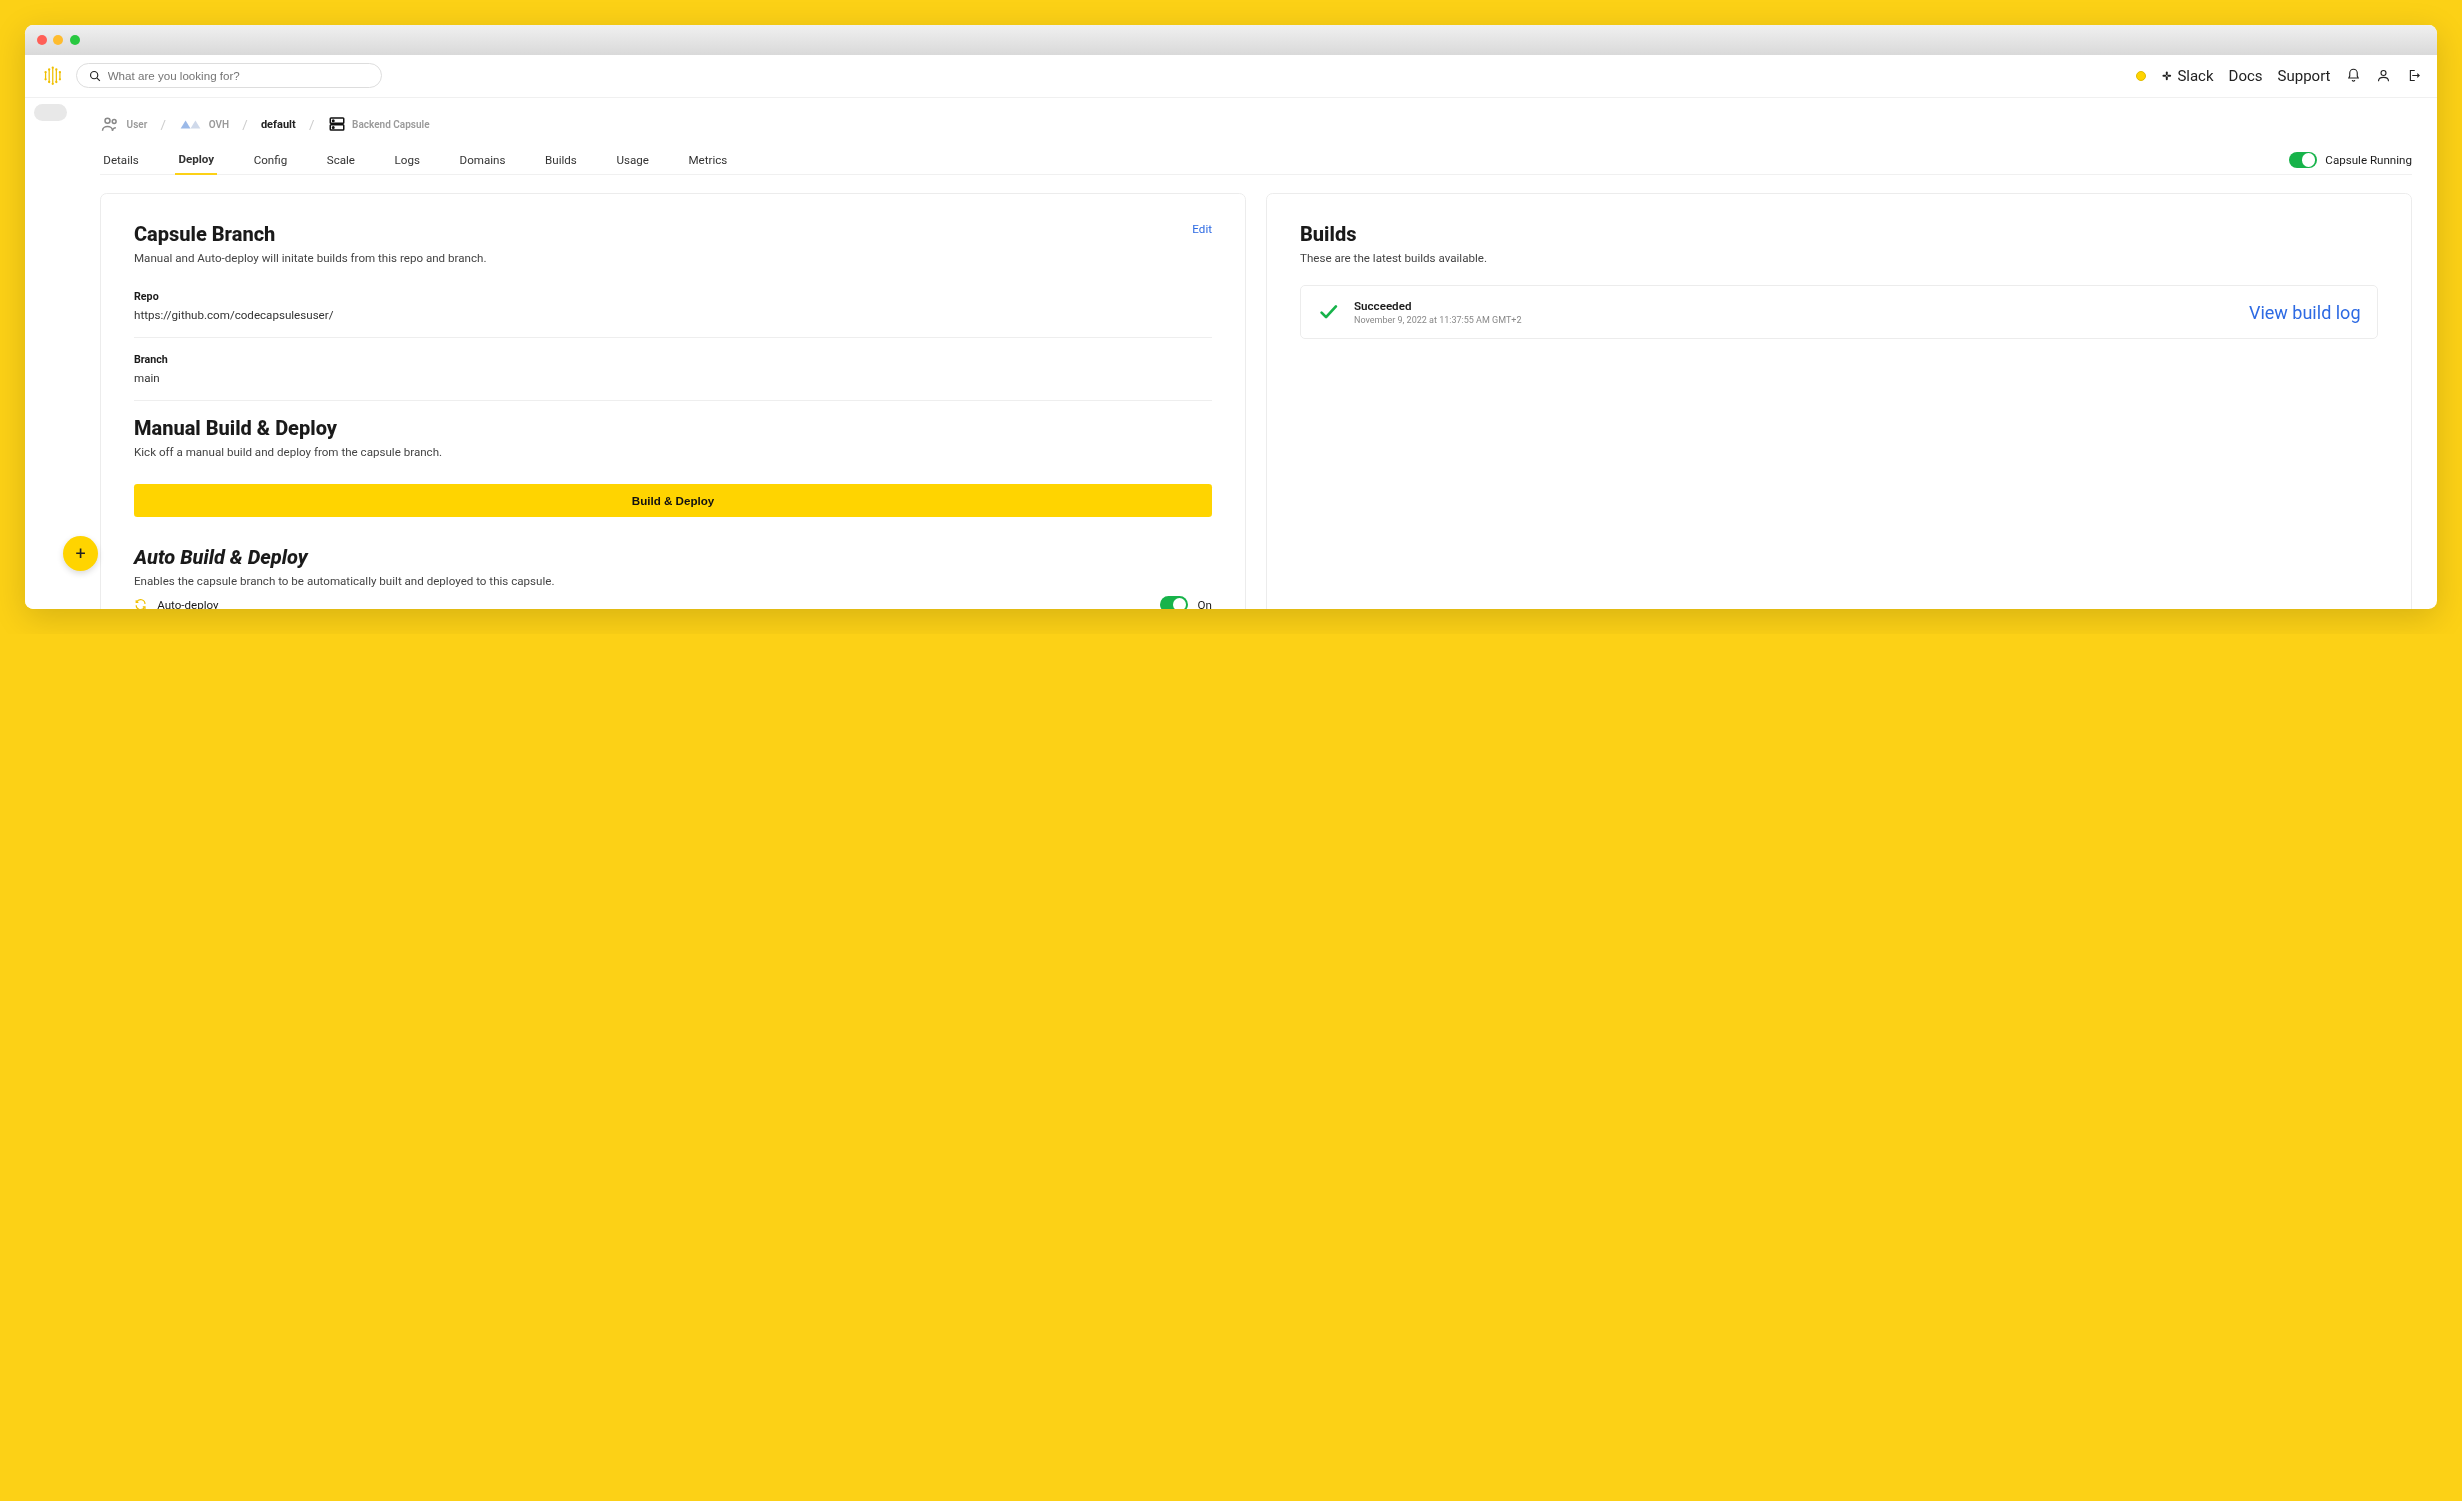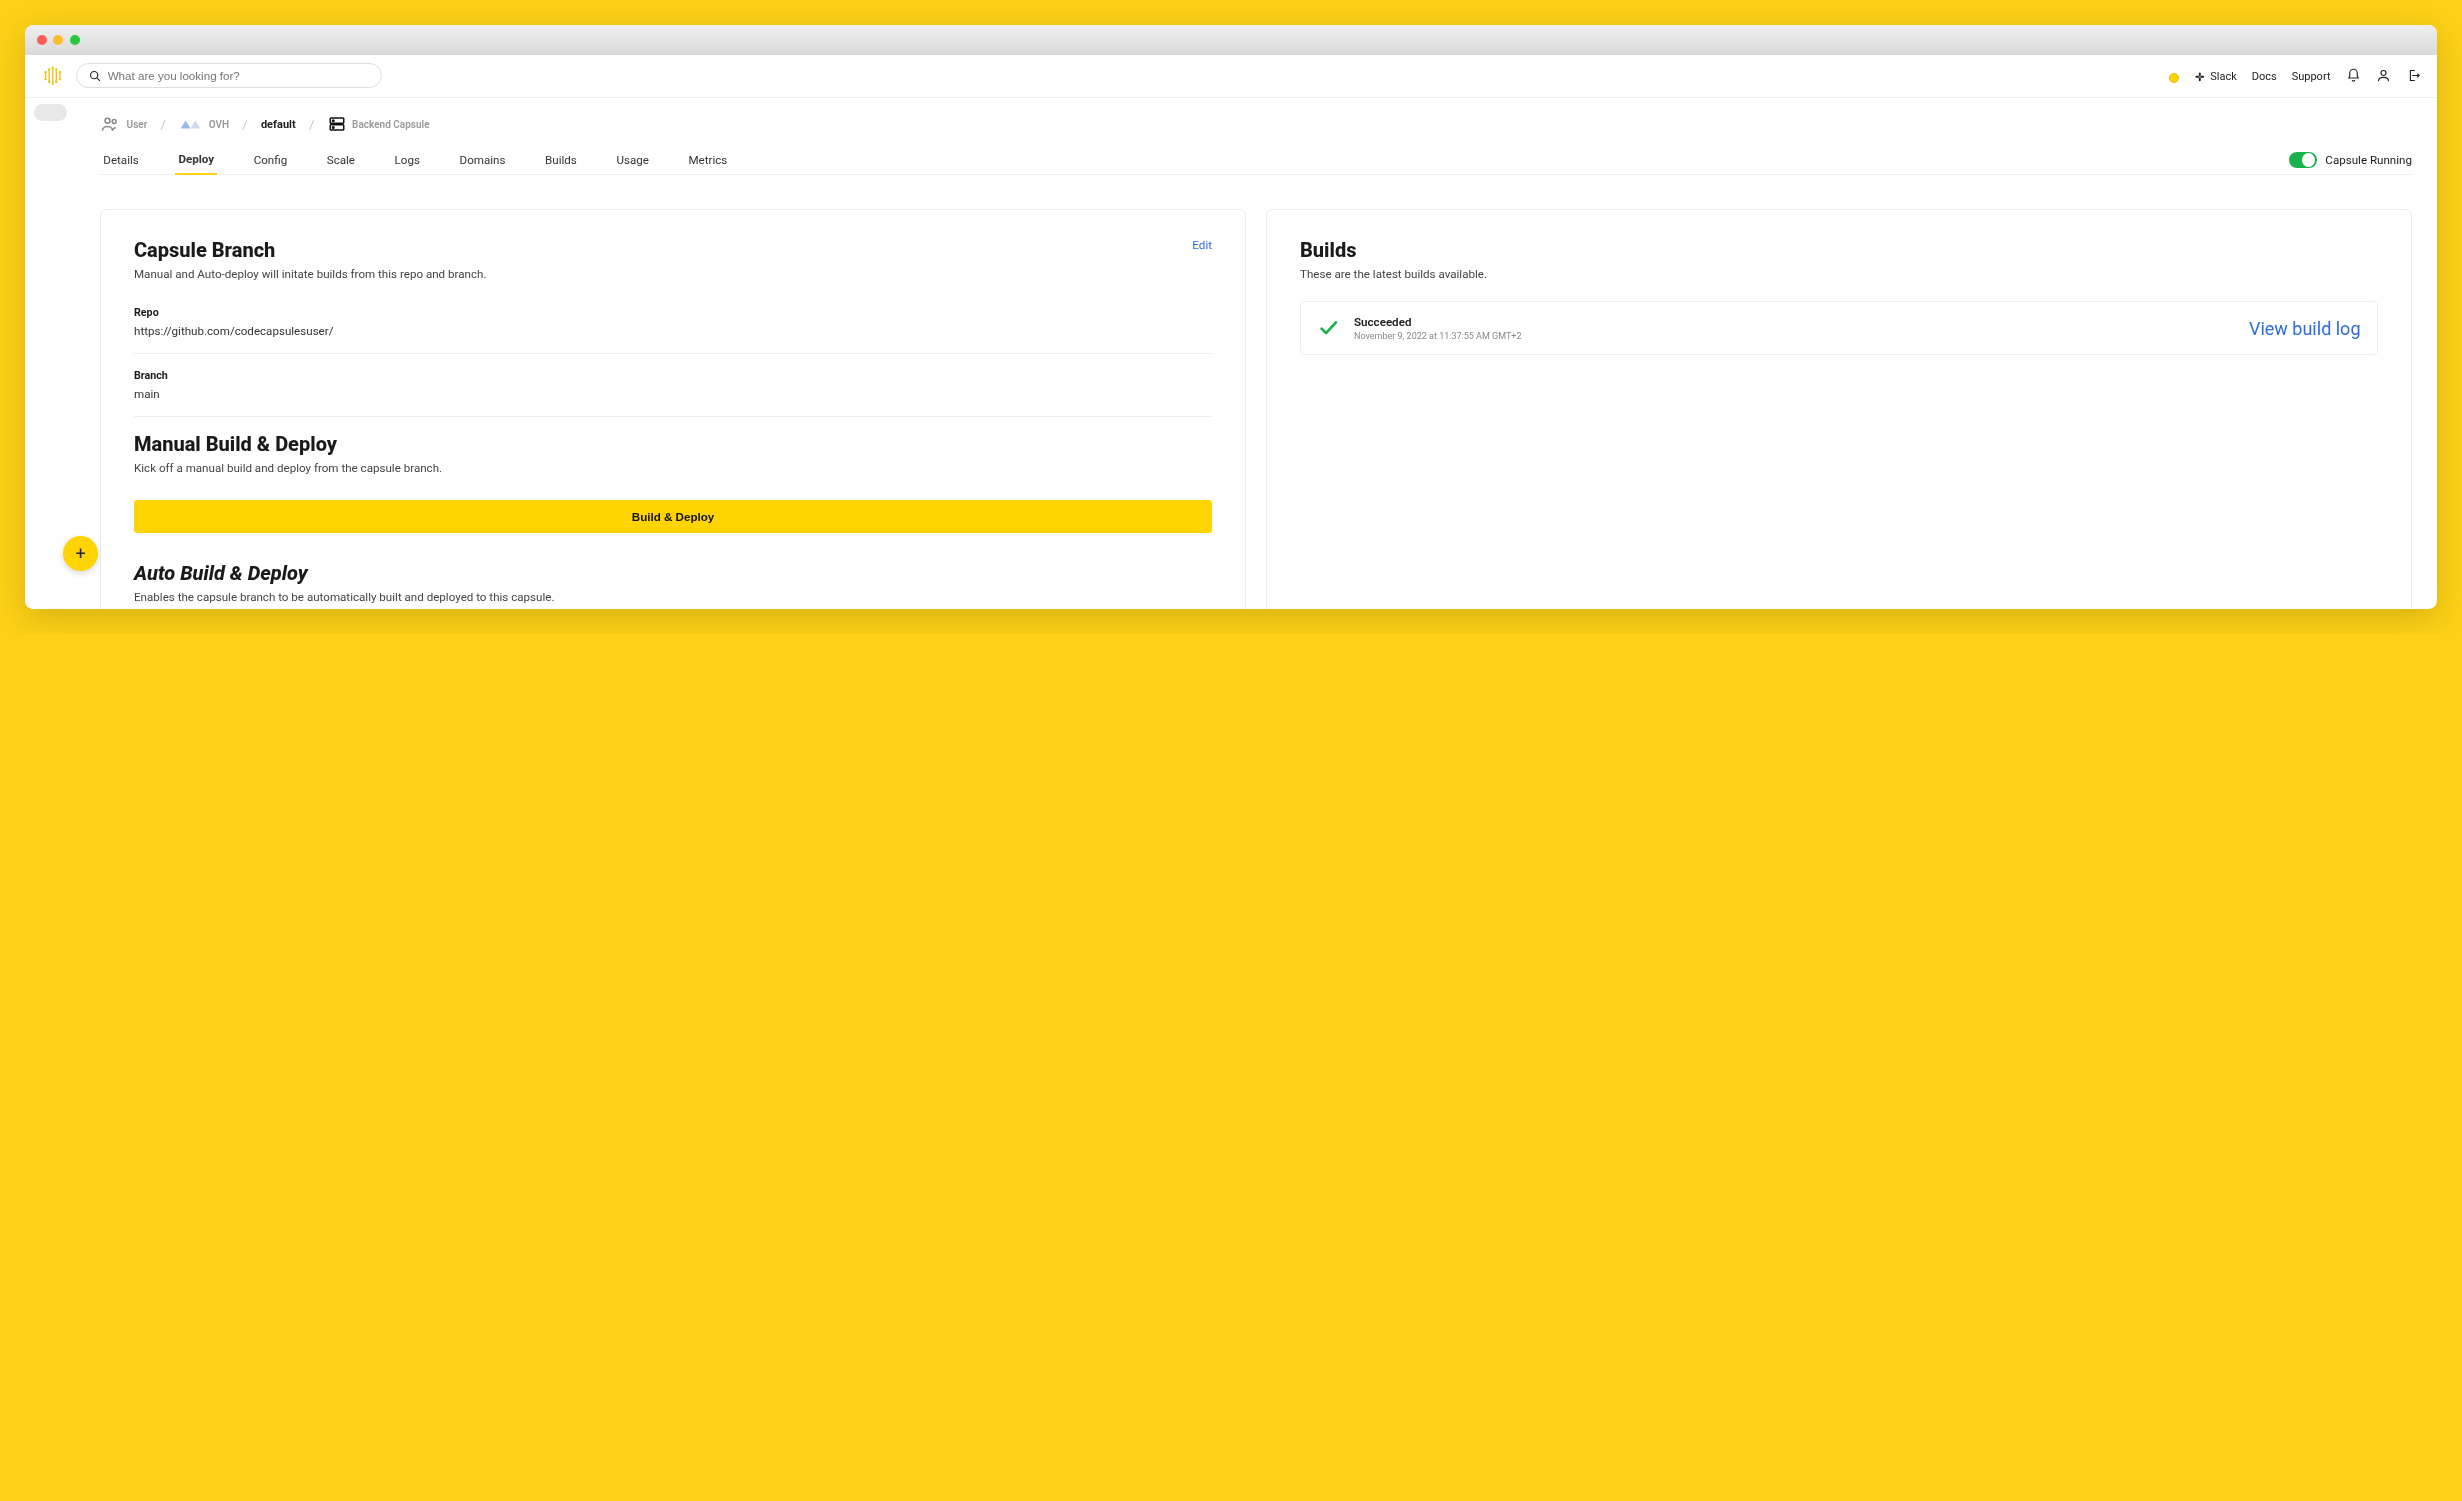--- a/index.html
+++ b/index.html
@@ -37,21 +37,21 @@
   }
   .logo-icon { width:23px;height:23px;display:flex;align-items:center;justify-content:center; }
   .search-wrap {
     flex:0 0 306px;
     display:flex; align-items:center;
     border:0.8px solid #ddd; border-radius:825px;
     padding:5px 11.6px; gap:6.6px;
   }
   .search-input { border:none; outline:none; font-size:11.6px; flex:1; color:#555; }
   .top-spacer{flex:1;}
-  .top-links{display:flex;align-items:flex-end;gap:15px;font-size:11px;color:#222;}
+  .top-links{display:flex;align-items:center;gap:15px;font-size:15px;color:#222;}
   .top-link{display:flex;align-items:center;gap:5px;cursor:pointer;}
   .dot-yellow{width:10px;height:10px;border-radius:50%;background:#ffd400;border:0.8px solid #e0bc00;}
 
   .body-wrap{flex:1;display:flex;overflow:hidden;}
   .left-rail{width:50px;background:#fff;display:flex;flex-direction:column;align-items:center;padding-top:6.6px;}
   .rail-pill{width:33px;height:16.5px;border-radius:825px;background:#e8e8e8;}
   .main{flex:1;padding:8.3px 25px 25px 25px;overflow:auto;}
 
   .breadcrumb{display:flex;align-items:center;gap:13.2px;padding:8.3px 0 11.6px;}
   .crumb{display:flex;align-items:center;gap:6.6px;font-size:10px;color:#9a9a9a;font-weight:600;}
@@ -62,21 +62,21 @@
   .tabs{display:flex;gap:33px;border-bottom:0.8px solid #f0f0f0;align-items:center;}
   .tab{padding:6.6px 3.3px;font-size:11.6px;color:#333;cursor:pointer;}
   .tab.active{font-weight:700;border-bottom:2.5px solid #fcd116;margin-bottom:-0.8px;}
   .tabs-spacer{flex:1;}
   .capsule-running{display:flex;align-items:center;gap:8.3px;font-size:11.6px;}
 
   .toggle{width:28px;height:16.5px;background:#17b34a;border-radius:825px;position:relative;cursor:pointer;}
   .toggle::after{content:"";position:absolute;right:1.7px;top:1.7px;width:13.2px;height:13.2px;background:#fff;border-radius:50%;}
 
   .panels{display:flex;gap:20px;margin-top:18px;}
-  .panel{flex:1;border:0.8px solid #ececec;border-radius:6.6px;padding:28px 33px 13px;margin-top:16px;}
+  .panel{flex:1;border:0.8px solid #ececec;border-radius:6.6px;padding:28px 33px 13px;}
   .panel h2{font-size:20px;font-weight:800;margin-bottom:5px;}
   .panel-sub{font-size:11.6px;color:#444;margin-bottom:20px;}
   .section-head{display:flex;justify-content:space-between;align-items:flex-start;}
   .edit-link{color:#2d6ae3;font-size:11.6px;cursor:pointer;}
 
   .field-label{font-size:10.7px;font-weight:700;margin-top:5px;margin-bottom:5px;}
   .field-value{font-size:11.6px;color:#333;padding-bottom:15px;border-bottom:0.8px solid #eee;margin-bottom:15px;}
 
   .btn-primary{width:100%;background:#ffd400;color:#111;font-weight:700;font-size:11.6px;border:none;padding:10px 0;border-radius:3.3px;cursor:pointer;margin-top:5px;}
 

